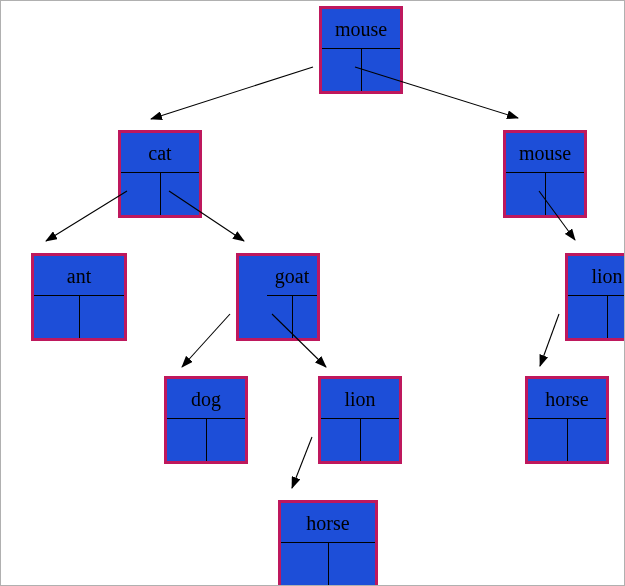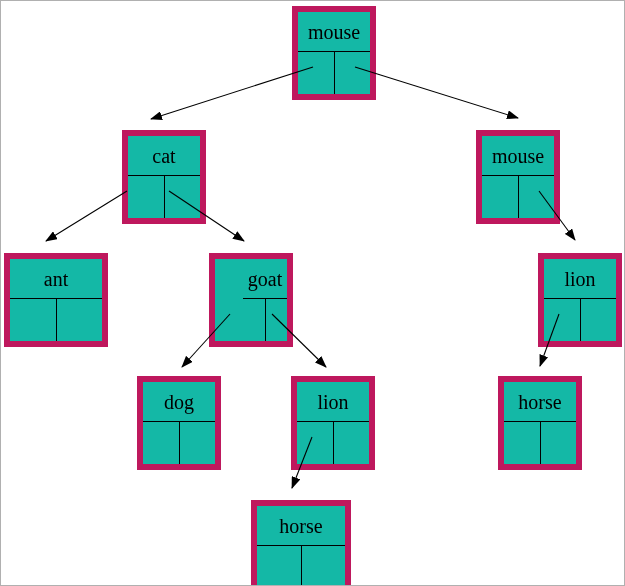--- a/index.html
+++ b/index.html
@@ -24,22 +24,23 @@
   }
   #edges-layer {
     position: absolute;
     inset: 0;
     z-index: 2;
     pointer-events: none;
   }
   .node {
     position: absolute;
     box-sizing: border-box;
-    border: 6px solid #be185d;
-    background: #14b8a6;
+    border: 3px solid #be185d;
+    background: #1d4ed8;
+    margin-left: 27px;
   }
   .node-label {
     display: flex;
     align-items: center;
     justify-content: center;
     box-sizing: border-box;
     border-bottom: 1px solid #000000;
     font-size: 20px;
     color: #000000;
     line-height: 1;
@@ -60,35 +61,35 @@
 
 <div class="frame">
   <div id="nodes-layer">
       <div class="node" style="left: 291px; top: 5px; width: 84px;">
         <div class="node-label" style="height: 40px;">mouse</div>
         <div class="node-cells" style="height: 42px;">
           <div class="cell left"></div>
           <div class="cell right"></div>
         </div>
       </div>
-      <div class="node" style="left: 121px; top: 129px; width: 84px;">
+      <div class="node" style="left: 90px; top: 129px; width: 84px;">
         <div class="node-label" style="height: 40px;">cat</div>
         <div class="node-cells" style="height: 42px;">
           <div class="cell left"></div>
           <div class="cell right"></div>
         </div>
       </div>
       <div class="node" style="left: 475px; top: 129px; width: 84px;">
         <div class="node-label" style="height: 40px;">mouse</div>
         <div class="node-cells" style="height: 42px;">
           <div class="cell left"></div>
           <div class="cell right"></div>
         </div>
       </div>
-      <div class="node" style="left: 3px; top: 252px; width: 104px;">
+      <div class="node" style="left: 3px; top: 252px; width: 96px;">
         <div class="node-label" style="height: 40px;">ant</div>
         <div class="node-cells" style="height: 42px;">
           <div class="cell left"></div>
           <div class="cell right"></div>
         </div>
       </div>
       <div class="node" style="left: 208px; top: 252px; width: 84px; padding-left: 28px;">
         <div class="node-label" style="height: 40px;">goat</div>
         <div class="node-cells" style="height: 42px;">
           <div class="cell left"></div>

